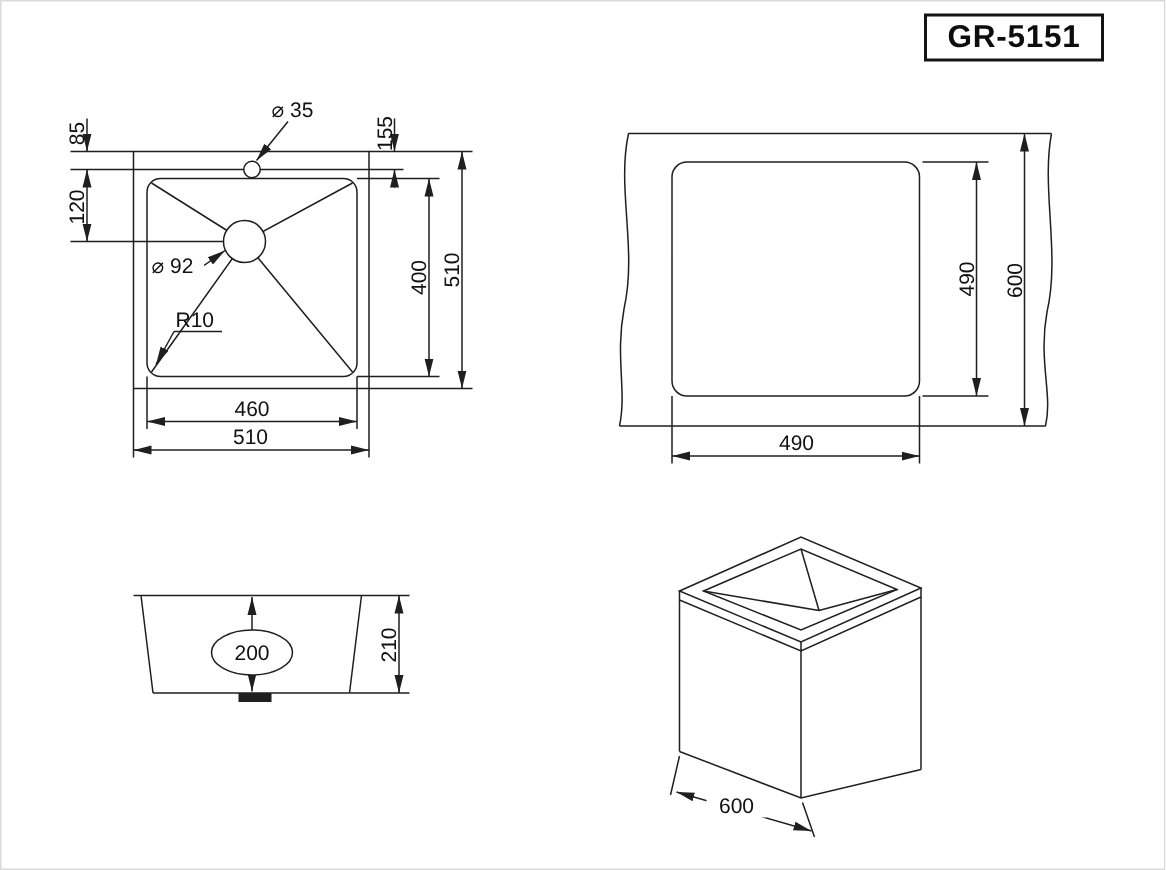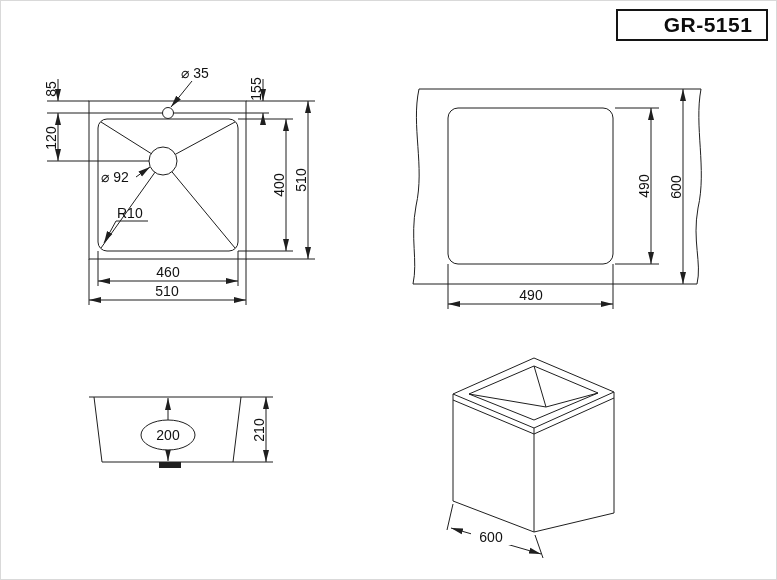--- a/index.html
+++ b/index.html
@@ -8,21 +8,21 @@
     border:1px solid #d9d9d9;box-sizing:border-box;overflow:hidden;
     font-family:"Liberation Sans",sans-serif;
   }
   svg{position:absolute;left:0;top:0;}
   svg text{font:14px "Liberation Sans",sans-serif;fill:#111;}
   .ln{stroke:#1f1f1f;stroke-width:1;fill:none;}
   .lnf{stroke:#1f1f1f;stroke-width:1;fill:#ffffff;}
   .model-box{
     position:absolute;left:615px;top:8px;width:116px;height:28px;
     border:2px solid #141414;display:flex;align-items:center;justify-content:center;
-    font-size:21px;font-weight:bold;color:#0d0d0d;letter-spacing:.5px;background:#fff;padding-left:32px;
+    font-size:21px;font-weight:bold;color:#0d0d0d;letter-spacing:.5px;background:#fff;
   }
 </style>
 </head>
 <body>
 
 <div class="canvas">
 
   <div class="model-box">
     <span>GR-5151</span>
   </div>

